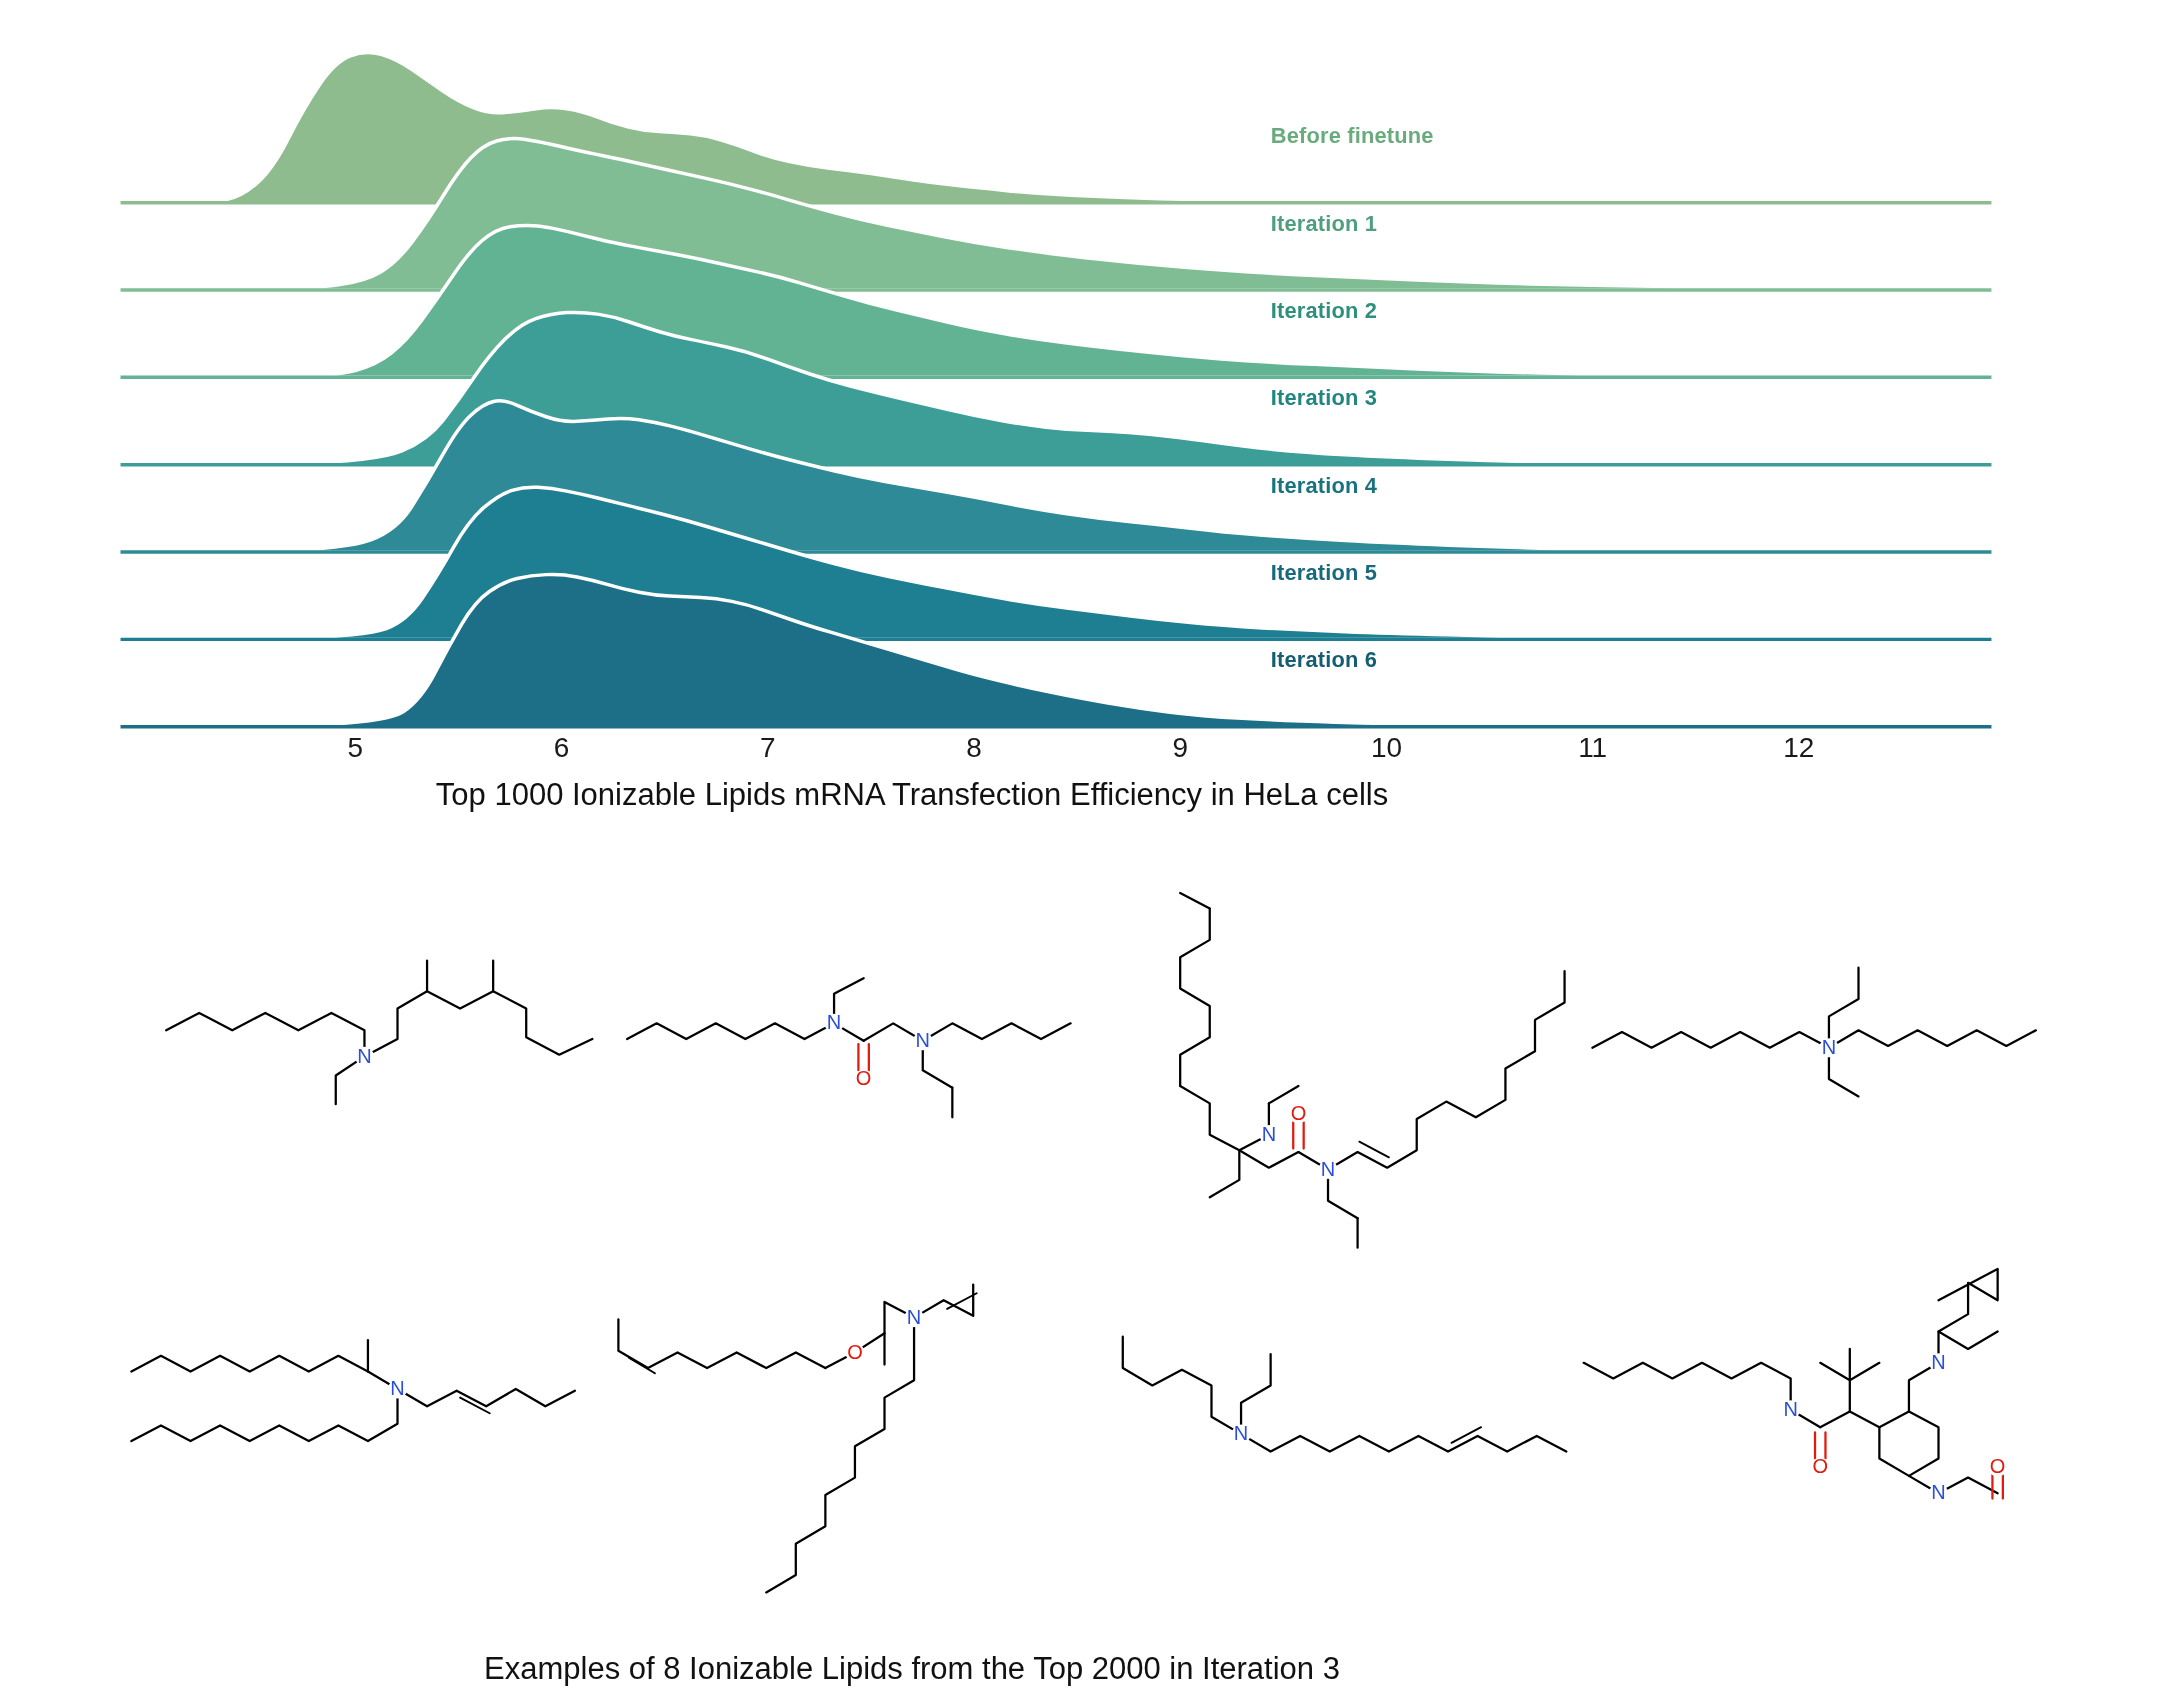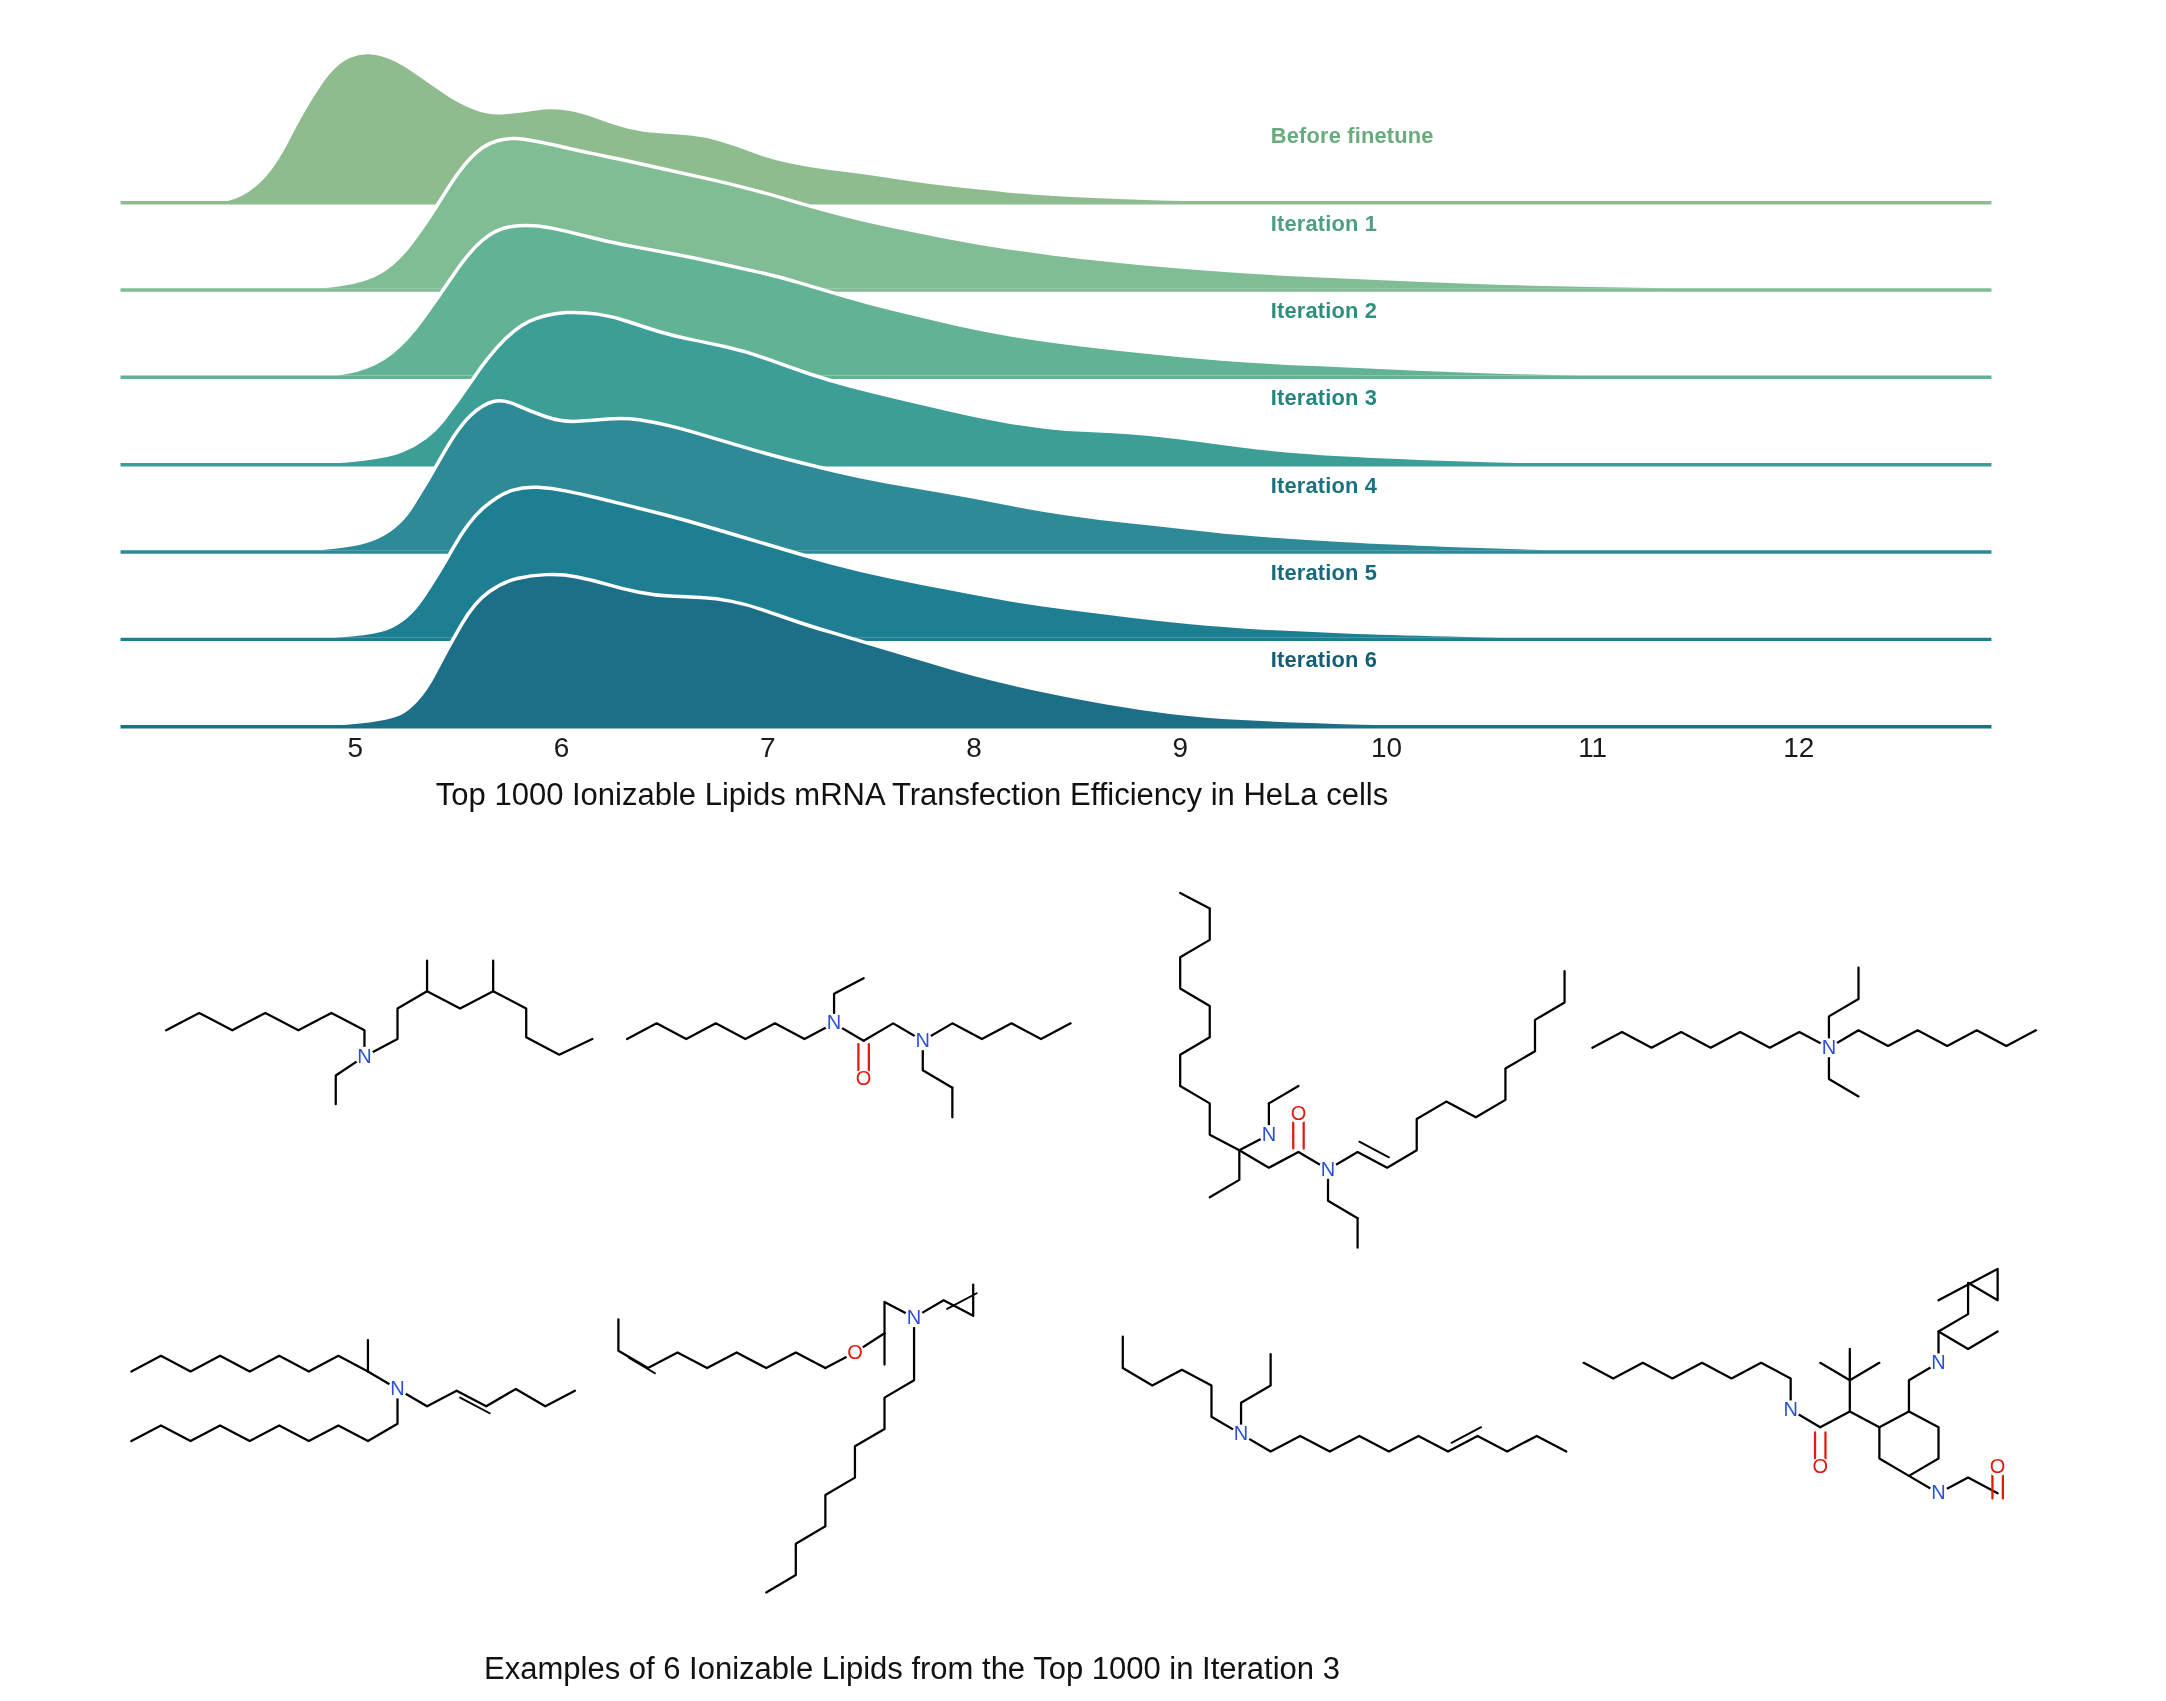--- a/index.html
+++ b/index.html
@@ -265,16 +265,16 @@
         <text class="atom-n" x="248" y="185">N</text>
         <circle cx="418" cy="280" r="11" fill="#ffffff"></circle>
         <text class="atom-n" x="418" y="281">N</text>
         <circle cx="418" cy="130" r="11" fill="#ffffff"></circle>
         <text class="atom-n" x="418" y="131">N</text>
       </svg>
     </div>
 
   </div>
 
-  <div class="caption" id="caption-bottom">Examples of 6 Ionizable Lipids from the Top 1000 in Iteration 3</div>
+  <div class="caption" id="caption-bottom">Examples of 8 Ionizable Lipids from the Top 2000 in Iteration 3</div>
 
 </div>
 
 
 </body></html>

